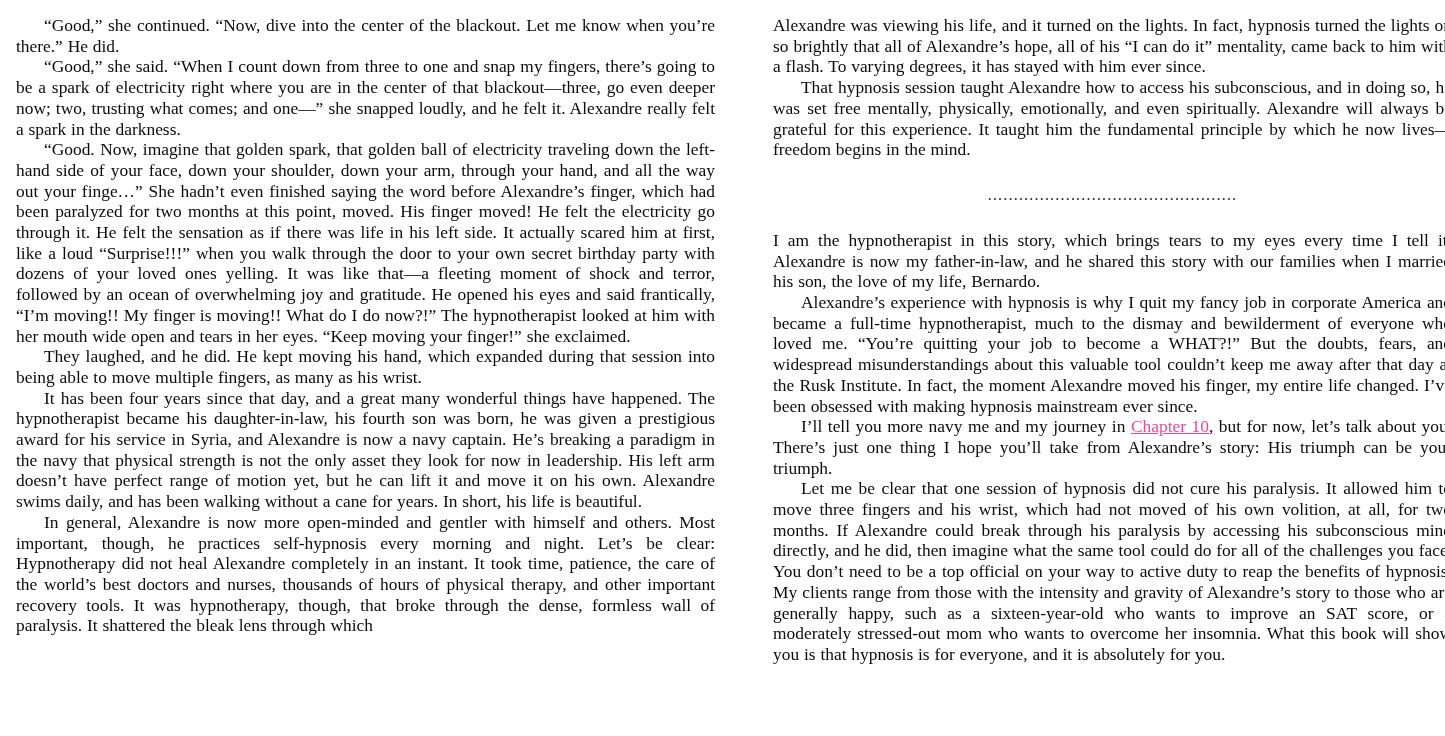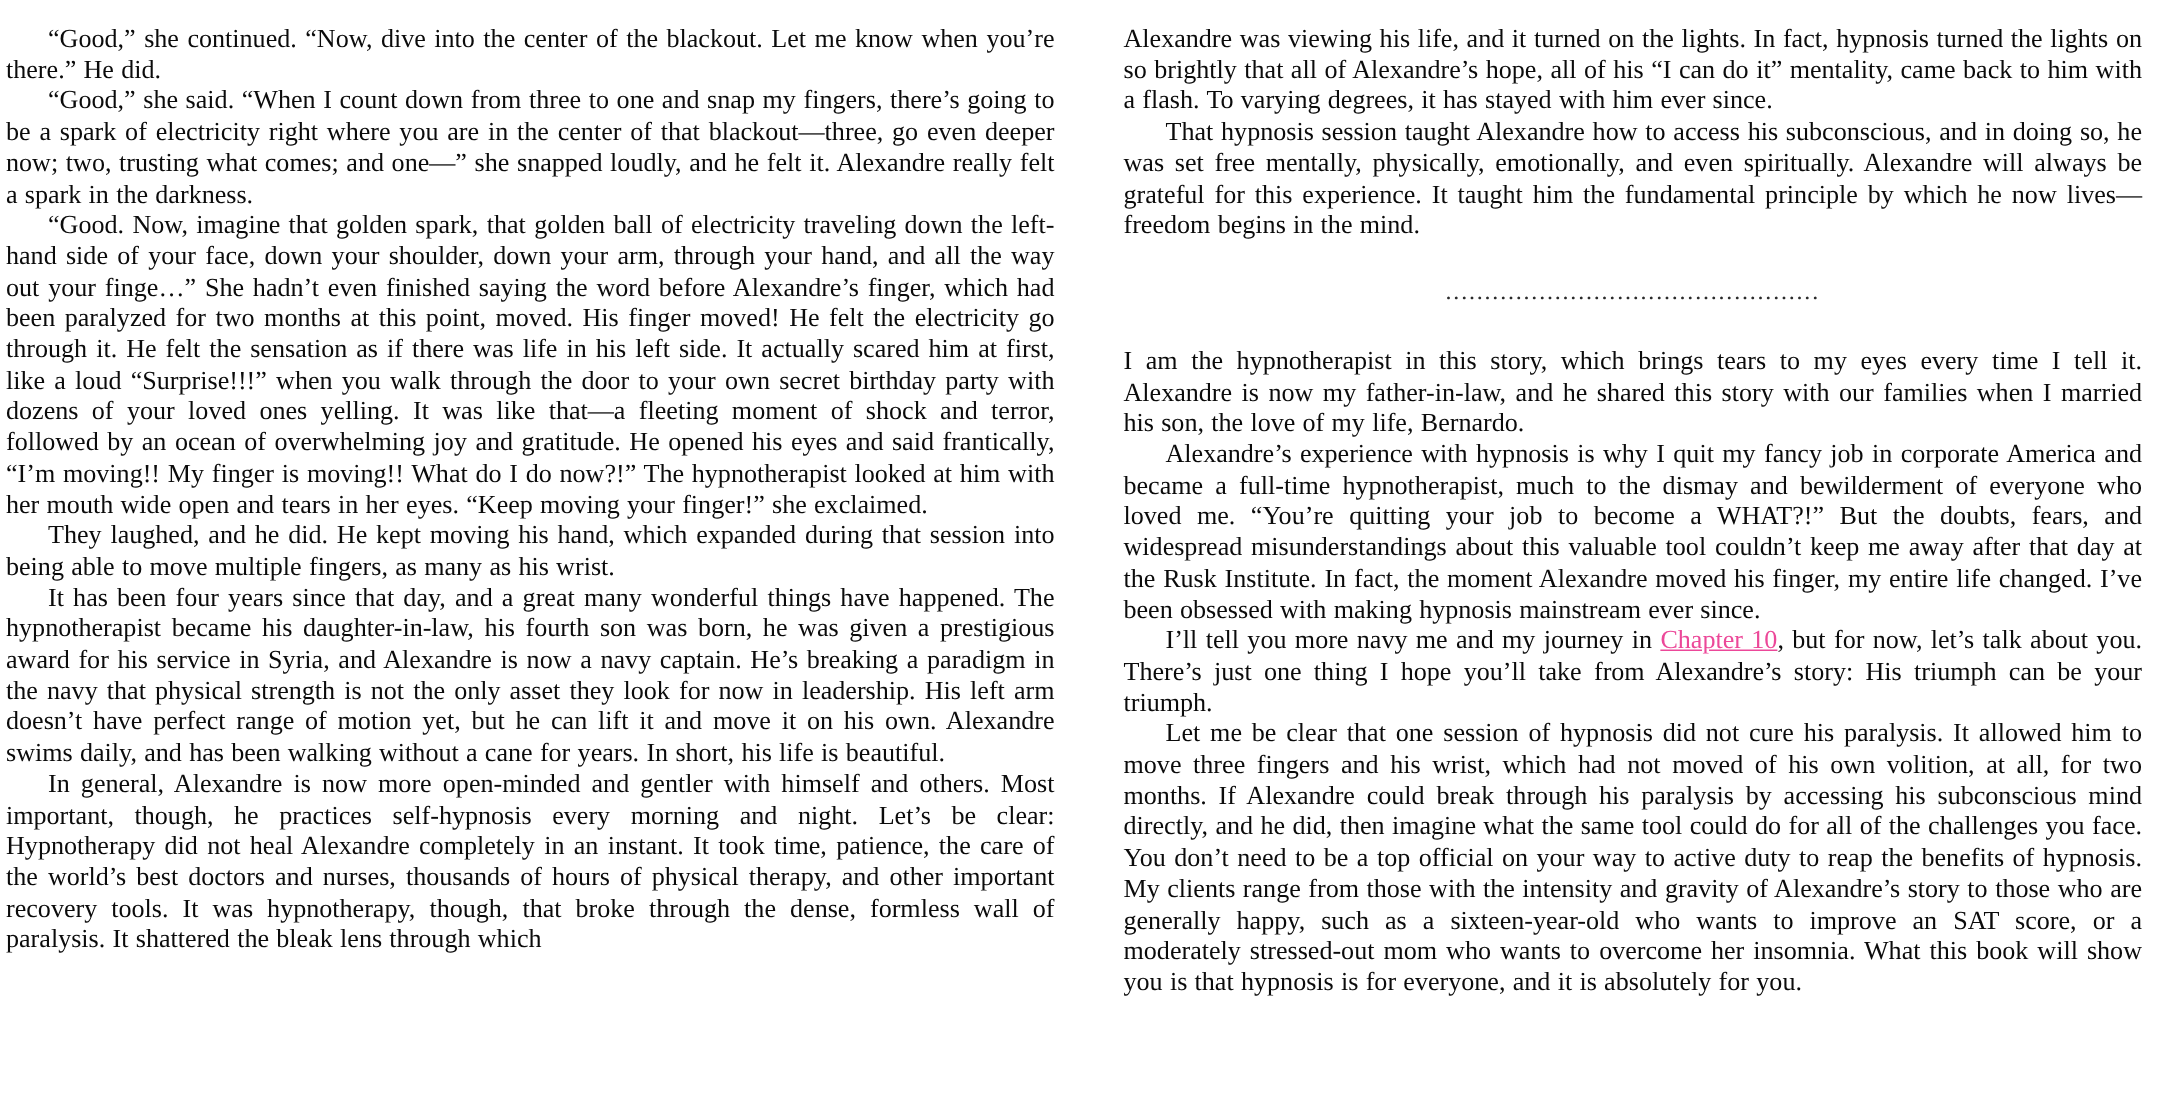--- a/index.html
+++ b/index.html
@@ -19,20 +19,21 @@
     box-sizing: border-box;
     width: 1445px;
     height: 736px;
     padding: 15px 17px 0 4px;
     gap: 46px;
     background: #ffffff;
   }
   .page {
     box-sizing: border-box;
     flex: none;
+    margin-left: 12px;
   }
   .page.left  { width: 699px; }
   .page.right { width: 679px; font-family: Liberation Serif, serif; }
   .para {
     margin: 0;
     font-size: 17.4px;
     line-height: 20.7px;
     text-align: justify;
     word-spacing: 0.5px;
   }

